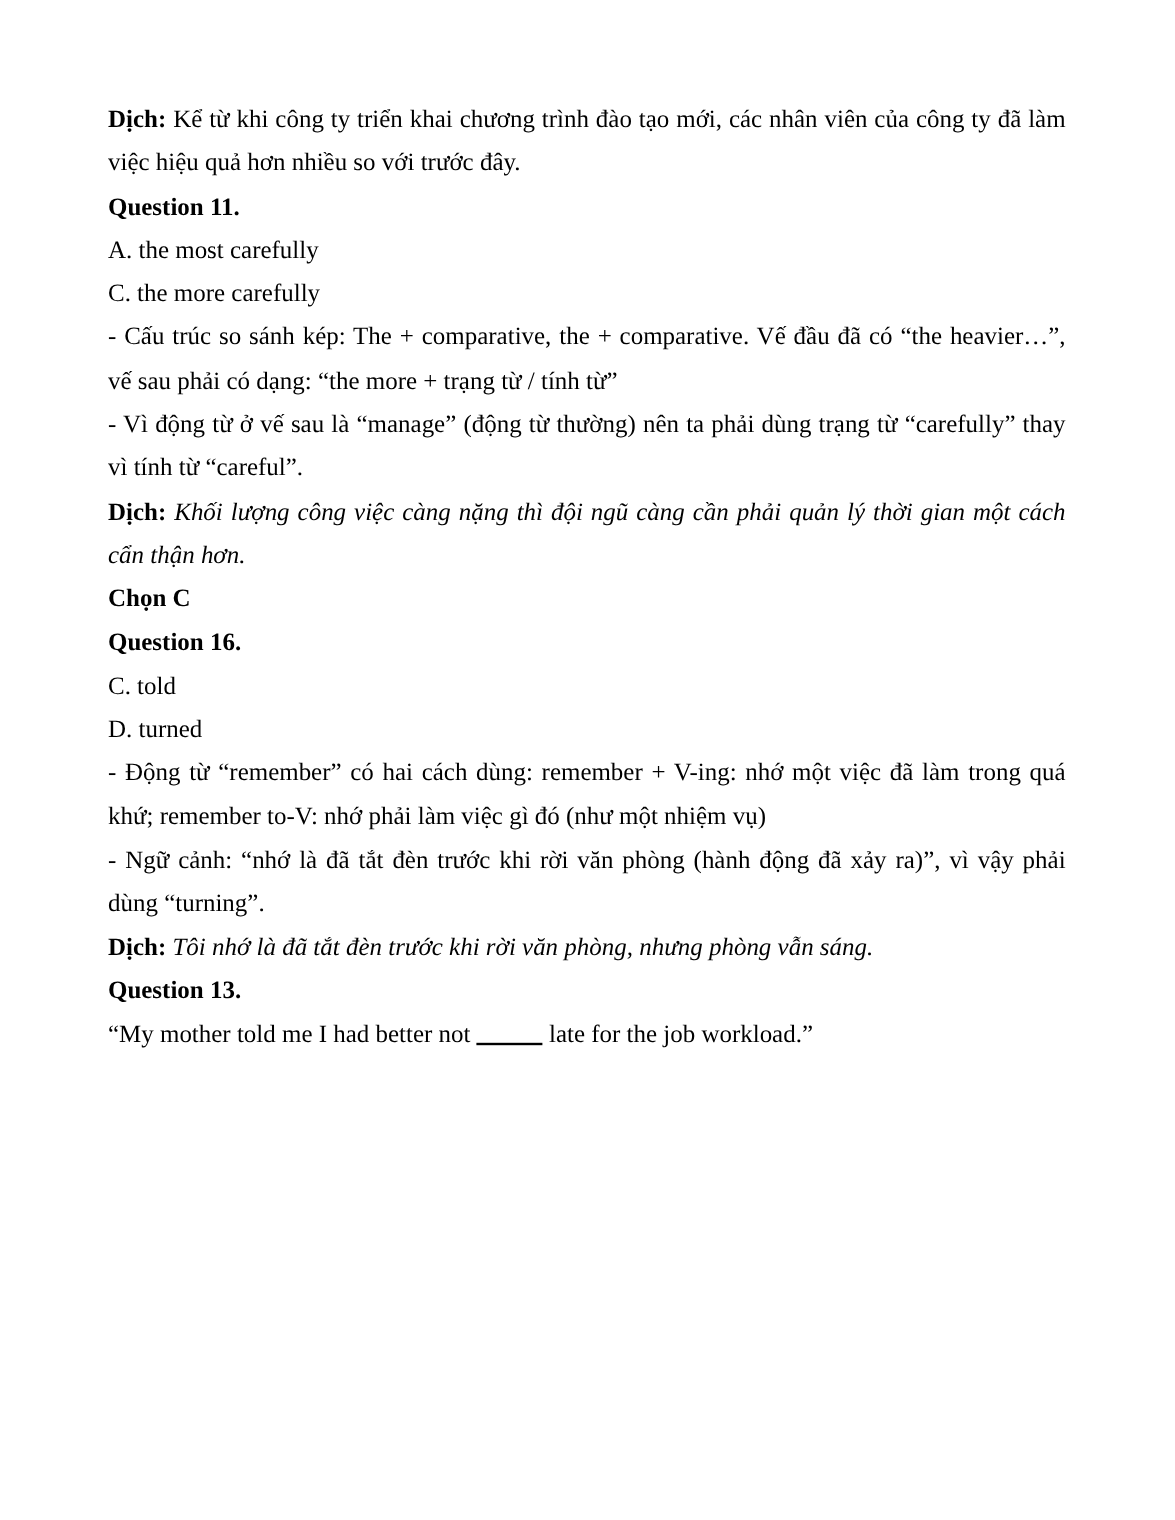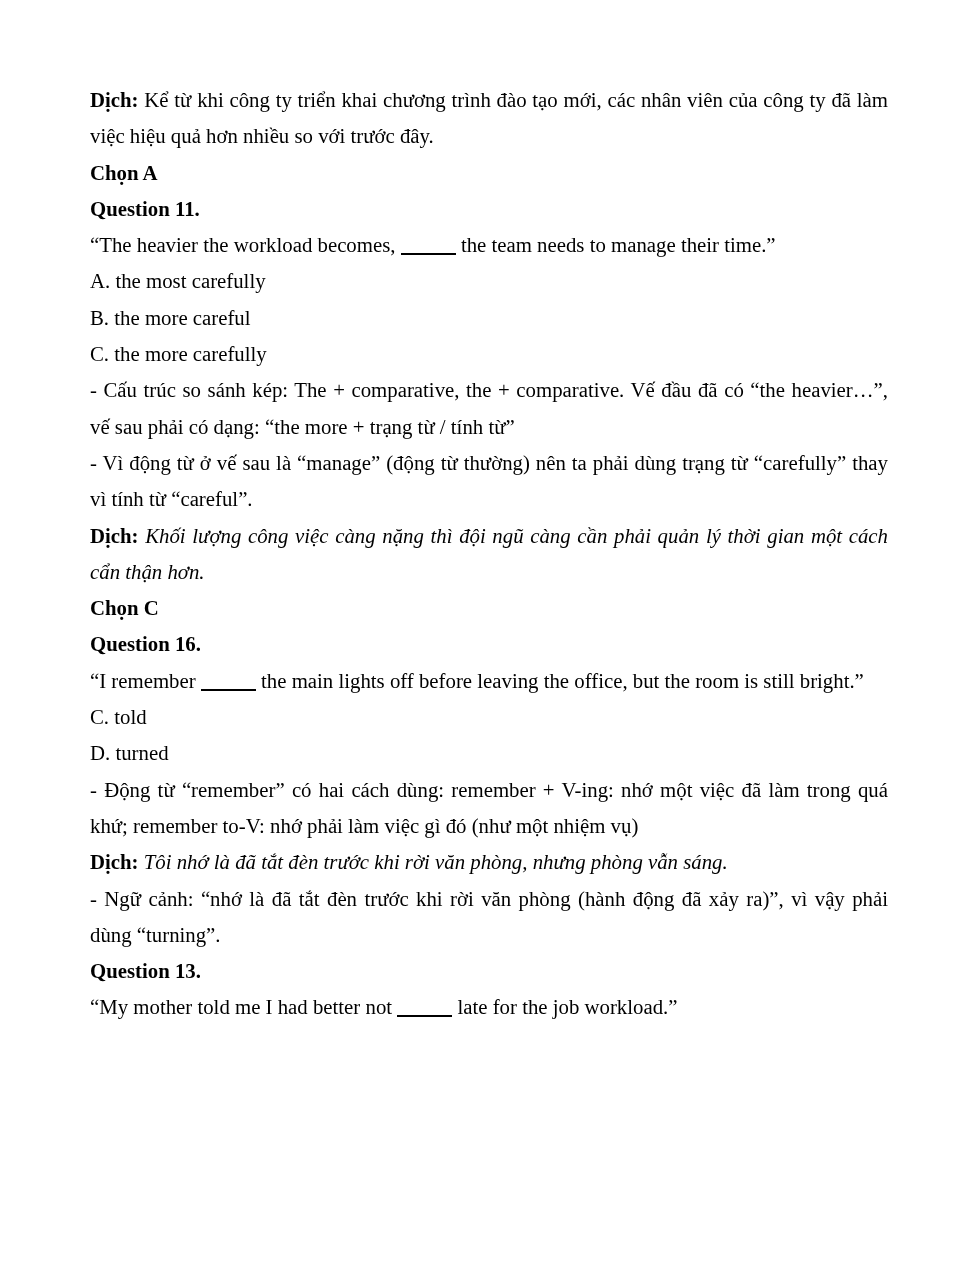--- a/index.html
+++ b/index.html
@@ -44,44 +44,36 @@
     vertical-align: -3px;
   }
 </style>
 </head>
 <body>
 
 <div class="page">
 
   <p class="para justify"><span class="bold">Dịch:</span>
 <span>Kể từ khi công ty triển khai chương trình đào tạo mới, các nhân viên của công ty đã làm việc hiệu quả hơn nhiều so với trước đây.</span></p>
-  <p class="para bold">Chọn A</p>
 
   <p class="para bold">Question 11.</p>
-  <p class="para"><span>“The heavier the workload becomes,</span>
-<span class="blank"></span>
-<span>the team needs to manage their time.”</span></p>
   <p class="para">A. the most carefully</p>
-  <p class="para">B. the more careful</p>
   <p class="para">C. the more carefully</p>
   <p class="para justify">- Cấu trúc so sánh kép: The + comparative, the + comparative. Vế đầu đã có “the heavier…”, vế sau phải có dạng: “the more + trạng từ / tính từ”</p>
   <p class="para justify">- Vì động từ ở vế sau là “manage” (động từ thường) nên ta phải dùng trạng từ “carefully” thay vì tính từ “careful”.</p>
   <p class="para justify"><span class="bold">Dịch:</span>
 <span class="italic">Khối lượng công việc càng nặng thì đội ngũ càng cần phải quản lý thời gian một cách cẩn thận hơn.</span></p>
   <p class="para bold">Chọn C</p>
 
   <p class="para bold">Question 16.</p>
-  <p class="para"><span>“I remember</span>
-<span class="blank"></span>
-<span>the main lights off before leaving the office, but the room is still bright.”</span></p>
   <p class="para">C. told</p>
   <p class="para">D. turned</p>
   <p class="para justify">- Động từ “remember” có hai cách dùng: remember + V-ing: nhớ một việc đã làm trong quá khứ; remember to-V: nhớ phải làm việc gì đó (như một nhiệm vụ)</p>
+  <p class="para justify">- Ngữ cảnh: “nhớ là đã tắt đèn trước khi rời văn phòng (hành động đã xảy ra)”, vì vậy phải dùng “turning”.</p>
   <p class="para justify"><span class="bold">Dịch:</span>
 <span class="italic">Tôi nhớ là đã tắt đèn trước khi rời văn phòng, nhưng phòng vẫn sáng.</span></p>
-  <p class="para justify">- Ngữ cảnh: “nhớ là đã tắt đèn trước khi rời văn phòng (hành động đã xảy ra)”, vì vậy phải dùng “turning”.</p>
 
   <p class="para bold">Question 13.</p>
   <p class="para"><span>“My mother told me I had better not</span>
 <span class="blank"></span>
 <span>late for the job workload.”</span></p>
 
 </div>
 
 </body></html>

